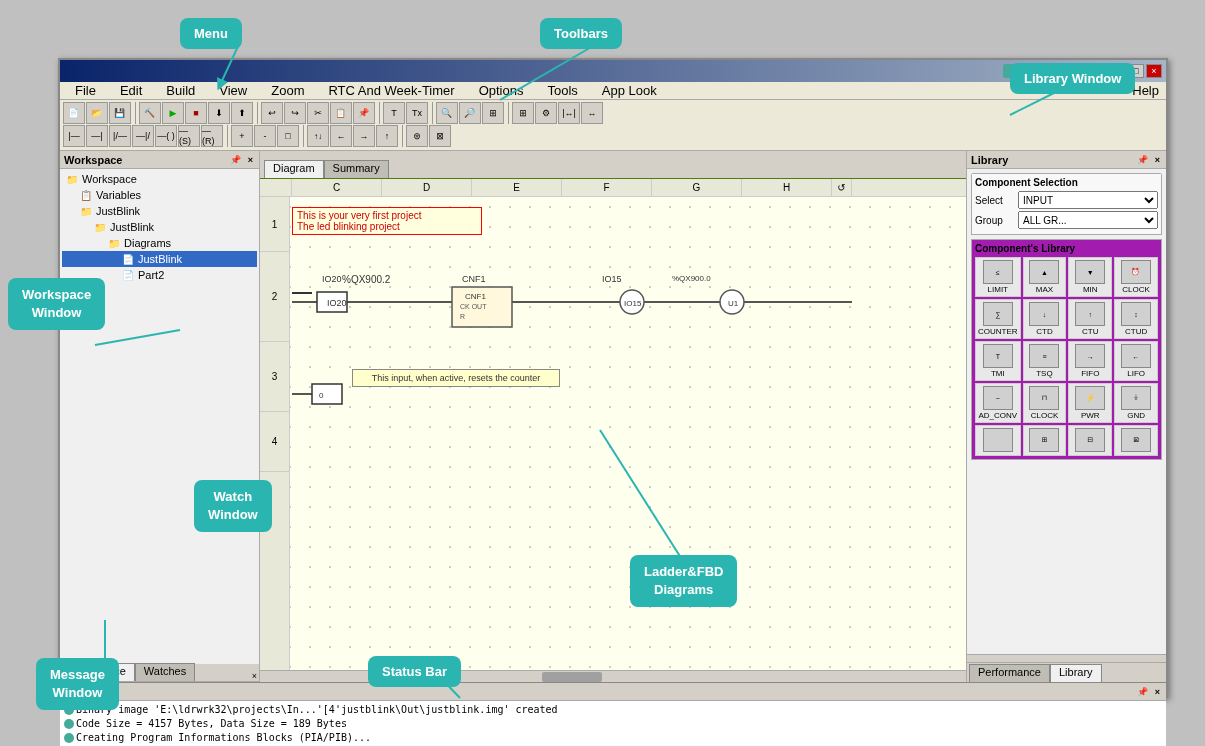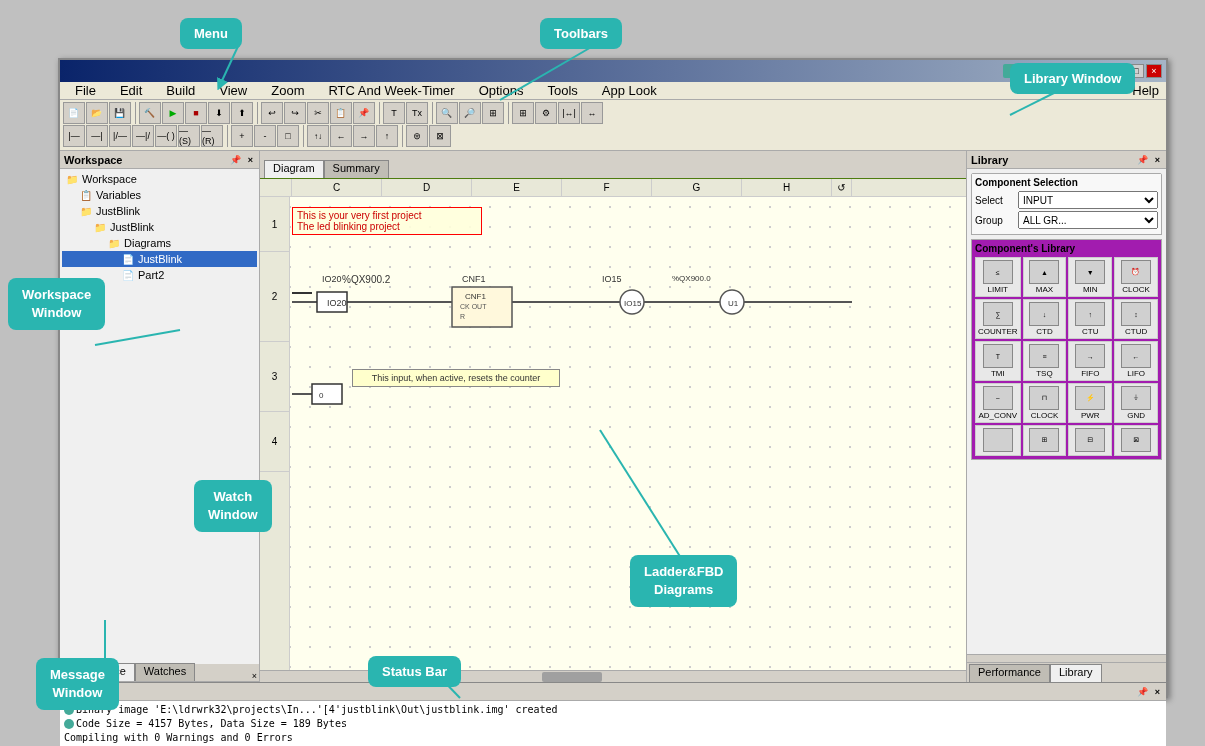--- a/index.html
+++ b/index.html
@@ -664,20 +664,24 @@
       <div class="output-content">
         <div class="output-line">
           <span class="output-icon info"></span>
           <span>Binary image 'E:\ldrwrk32\projects\In...'[4'justblink\Out\justblink.img' created</span>
         </div>
         <div class="output-line">
           <span class="output-icon info"></span>
           <span>Code Size = 4157 Bytes, Data Size = 189 Bytes</span>
         </div>
         <div class="output-line">
+          <span class="output-icon info"></span>
+          <span>Creating Program Informations Blocks (PIA/PIB)...</span>
+        </div>
+        <div class="output-line">
 
           <span>Compiling with 0 Warnings and 0 Errors</span>
         </div>
 
       </div>
 
     </div>
   </div>
 
 </div>

